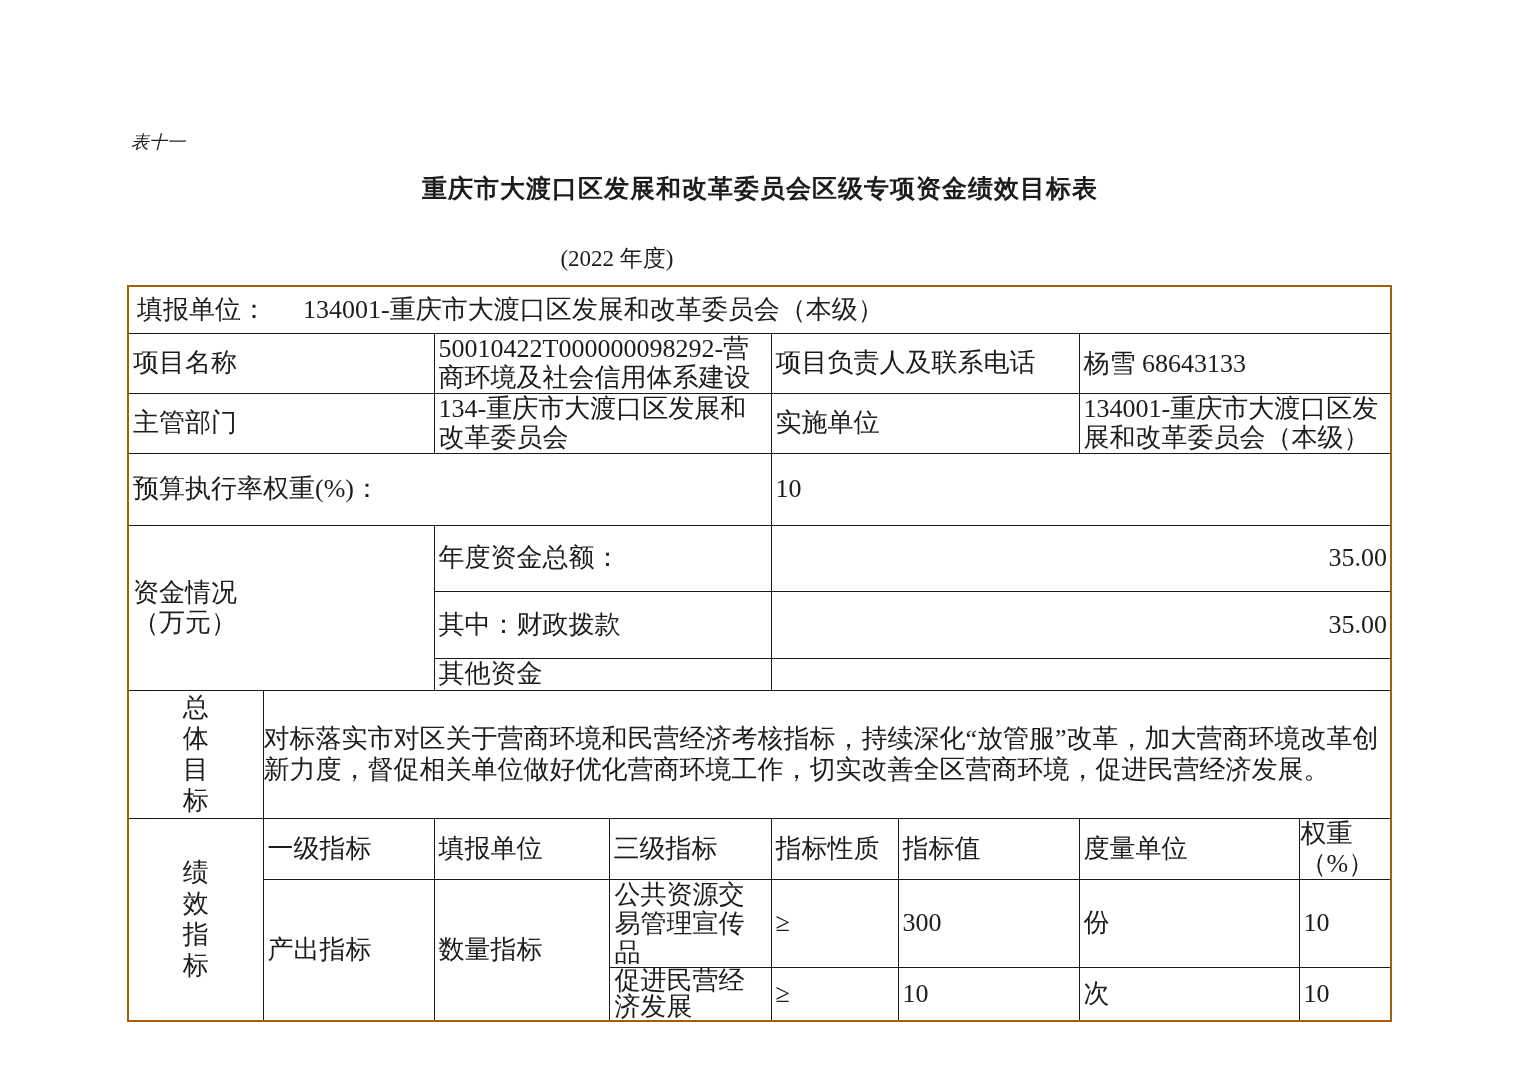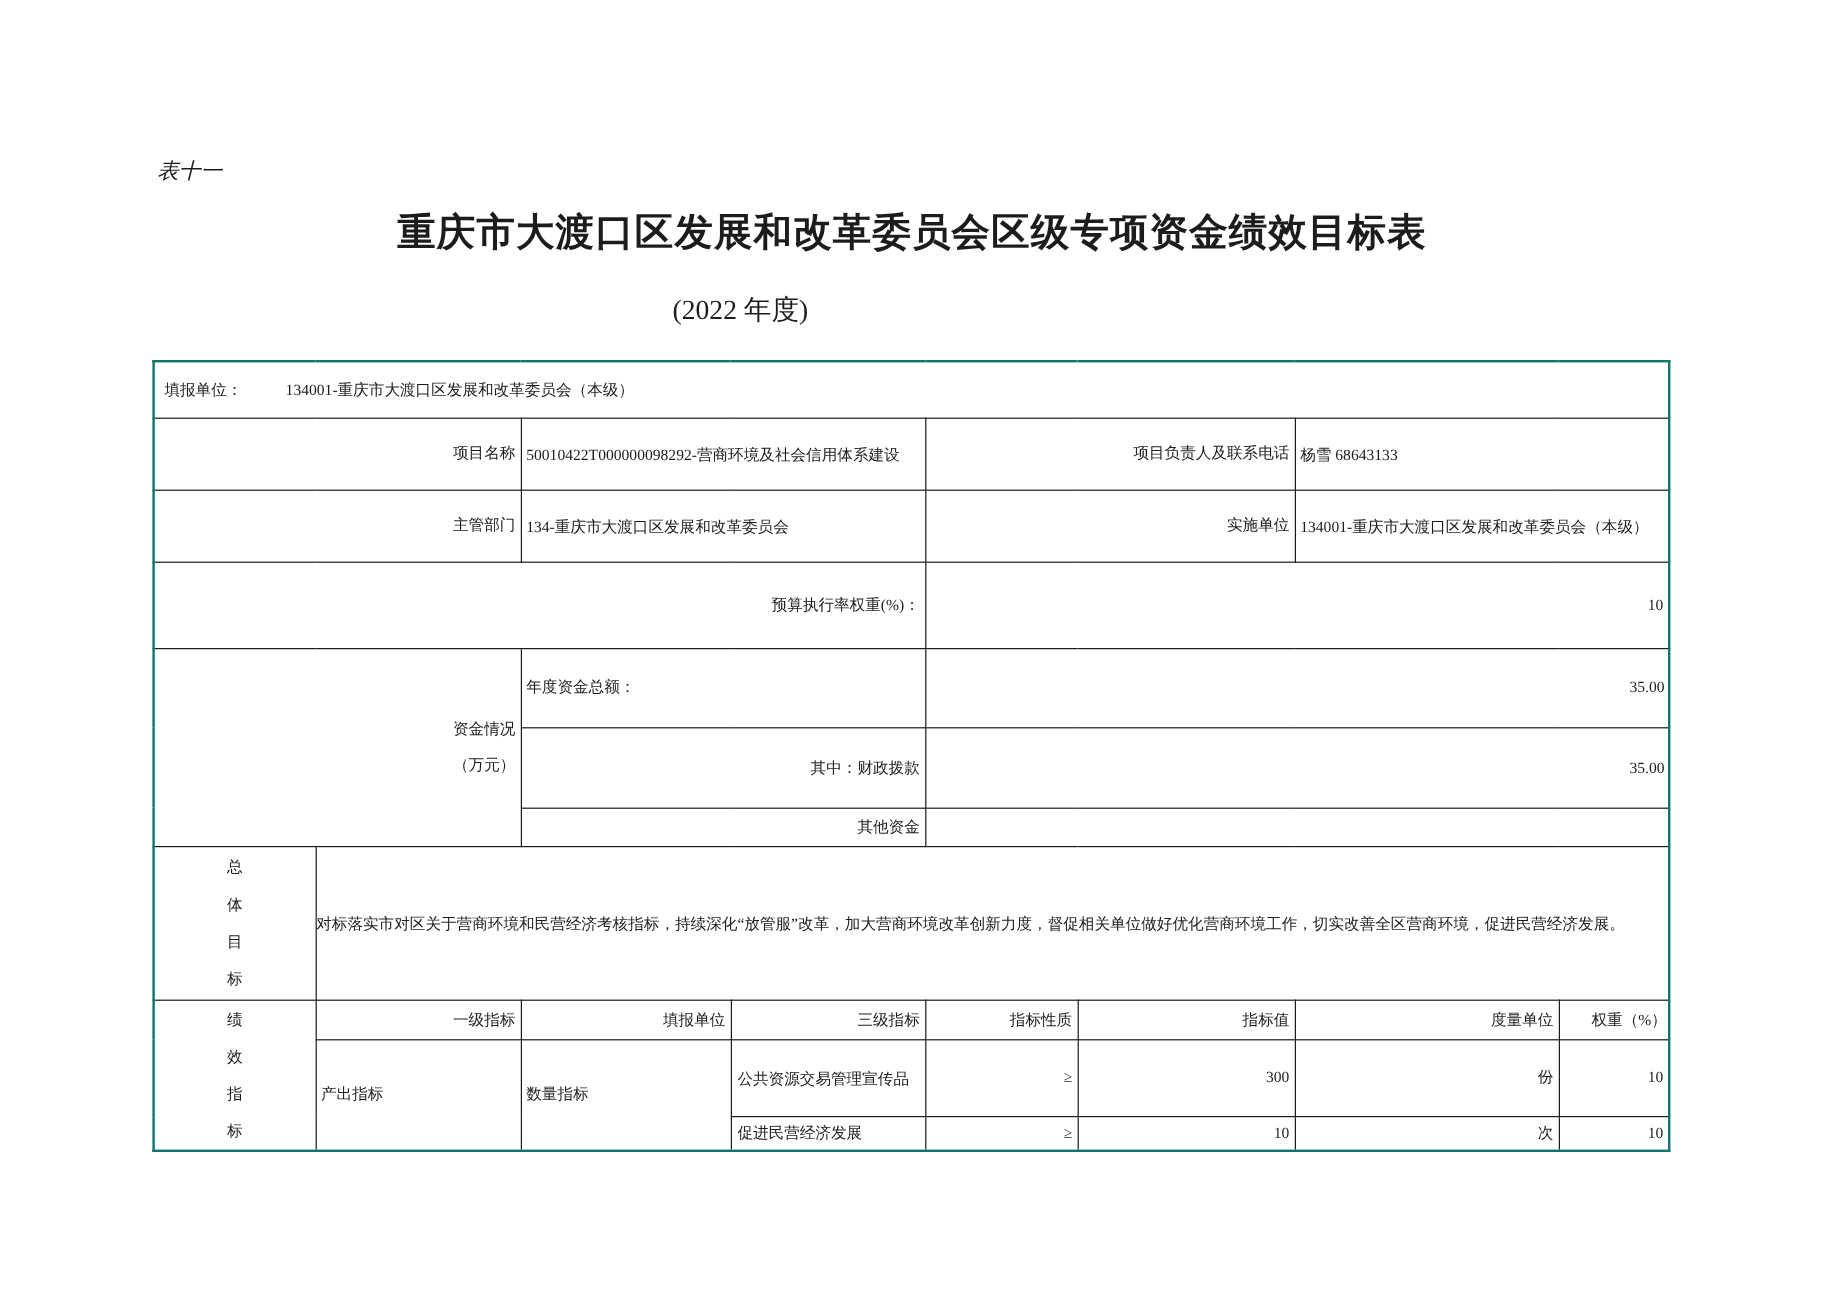--- a/index.html
+++ b/index.html
@@ -10,41 +10,41 @@
     position:relative;
     font-family:"Liberation Serif","DejaVu Serif",serif;
     color:#1c1c1c;
   }
   .table-label {
     position:absolute; left:131px; top:130px;
     font-size:18px; font-style:italic;font-family:Liberation Mono, monospace;
   }
   .doc-title {
     position:absolute; left:0; top:172px; width:1520px;
-    text-align:center; font-size:32px; font-weight:bold;
+    text-align:center; font-size:25px; font-weight:bold;
     letter-spacing:1px;
   }
   .doc-year {
     position:absolute; left:0; top:243px; width:1234px;
     text-align:center; font-size:23px;
   }
   table.main {
-    position:absolute; left:127px; top:300px;
+    position:absolute; left:127px; top:285px;
     width:1263px;
     border-collapse:collapse; table-layout:fixed;
-    font-size:13px; line-height:30px;
-    border:2px solid #0f766e;
+    font-size:26px; line-height:30px;
+    border:2px solid #a16207;
   }
   td {
     border:1px solid #1a1a1a;
     padding:0 4px;
     vertical-align:middle;
     overflow:hidden;
   }
-  td.center { text-align:right; }
+  td.center { text-align:left; }
   td.left   { text-align:left; }
   td.right  { text-align:right; padding-right:3px;margin-left:28px; }
   tr.r1  { height:47px; }
   tr.r2  { height:60px; }
   tr.r3  { height:60px; }
   tr.r4  { height:72px; }
   tr.r5  { height:66px; }
   tr.r6  { height:67px; }
   tr.r7  { height:32px; }
   tr.r8  { height:128px; }

